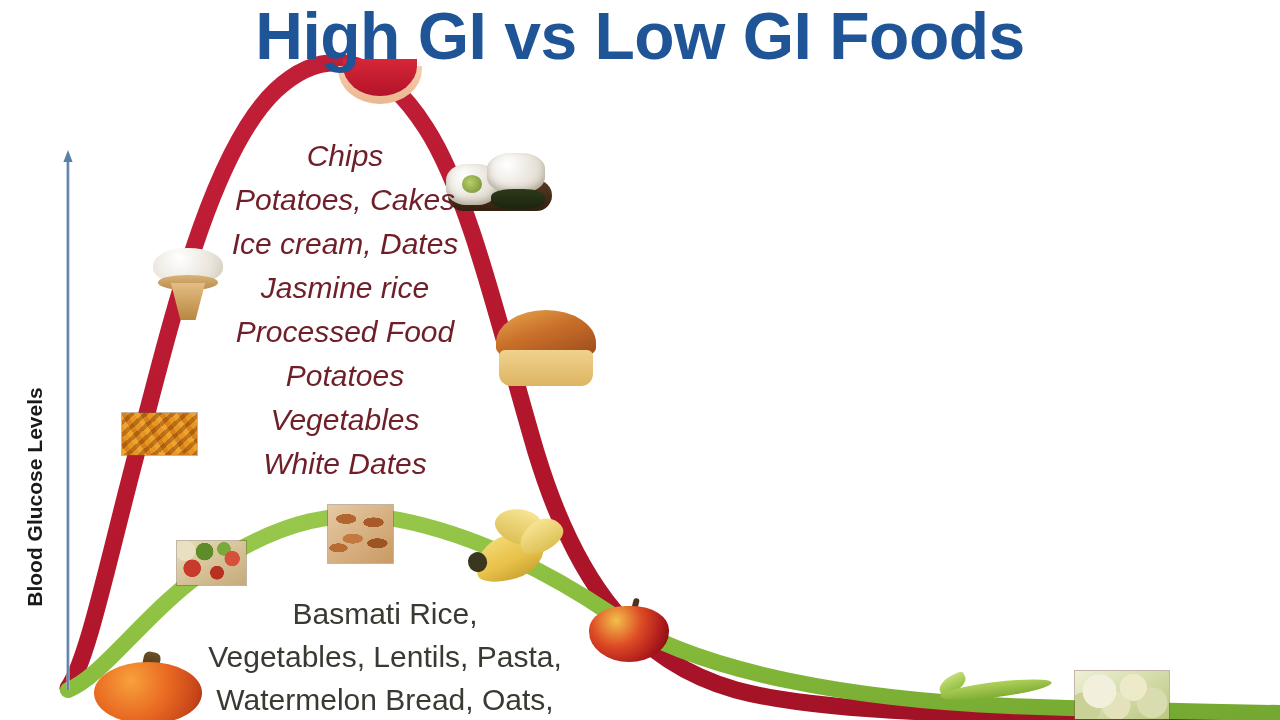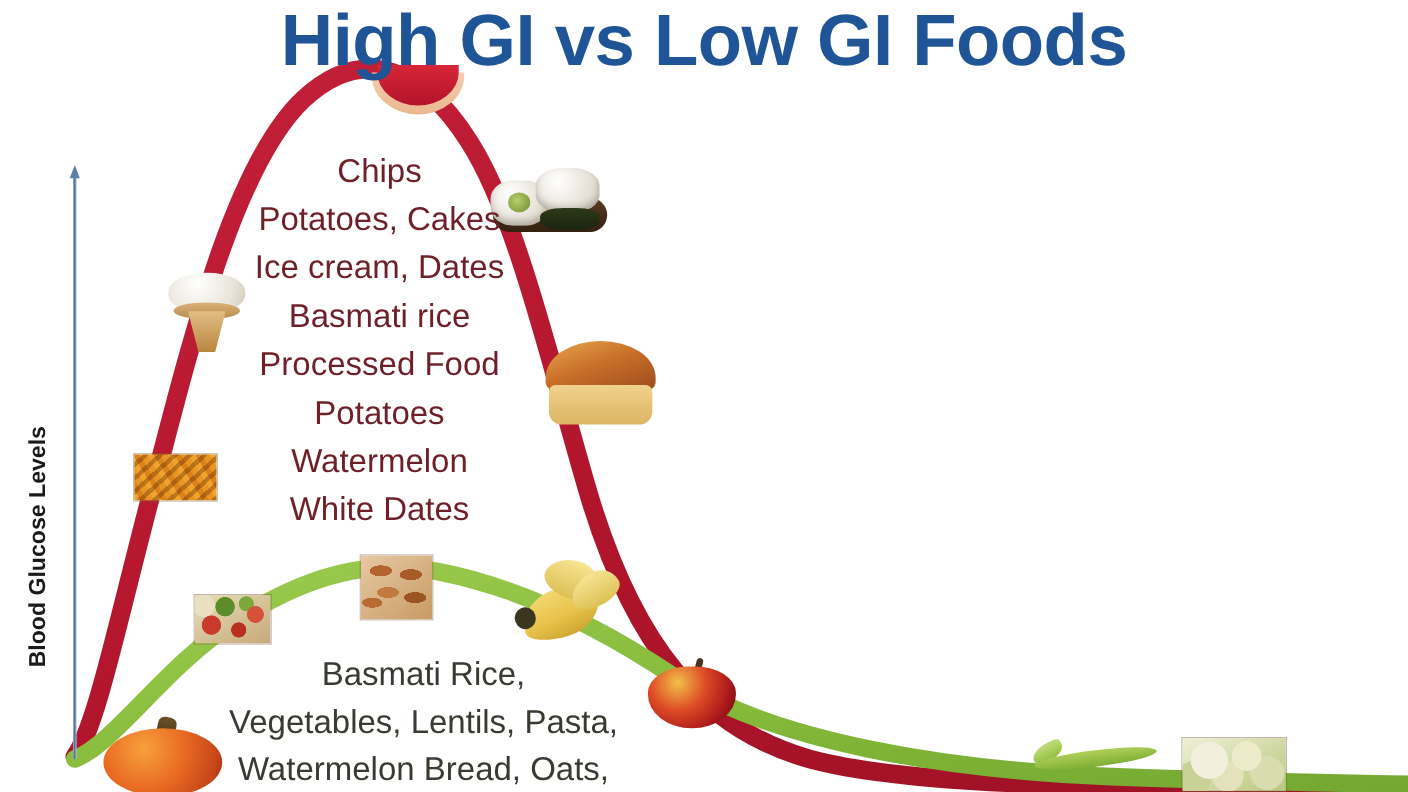--- a/index.html
+++ b/index.html
@@ -74,20 +74,21 @@
     text-align: center;
     font-family: "Liberation Sans", sans-serif;
   }
   #high-gi-list {
     left: 150px;
     top: 134px;
     width: 390px;
     font-size: 30px;
     line-height: 44px;
     color: #6E1F28;
+    font-style: italic;
   }
   #low-gi-list {
     left: 150px;
     top: 592px;
     width: 470px;
     font-size: 30px;
     line-height: 43px;
     color: #3A3A32;
   }
 
@@ -359,24 +360,24 @@
 
     <path d="M 68,690 C 104,676 150,606 212,566 C 282,520 340,508 400,520
              C 470,534 540,566 614,616 C 700,674 860,700 1010,706
              C 1120,710 1210,712 1280,713" fill="none" stroke="url(#greenGrad)" stroke-width="16" stroke-linecap="round"></path>
   </svg>
 
   <div class="food-list" id="high-gi-list">
     <div>Chips</div>
     <div>Potatoes, Cakes</div>
     <div>Ice cream, Dates</div>
-    <div>Basmati rice</div>
+    <div>Jasmine rice</div>
     <div>Processed Food</div>
     <div>Potatoes</div>
-    <div>Watermelon</div>
+    <div>Vegetables</div>
     <div>White Dates</div>
   </div>
 
   <div class="food-list" id="low-gi-list">
     <div>Basmati Rice,</div>
     <div>Vegetables, Lentils, Pasta,</div>
     <div>Watermelon Bread, Oats,</div>
   </div>
 
   <div class="food" style="left:338px; top:66px; width:84px; height:38px;">

